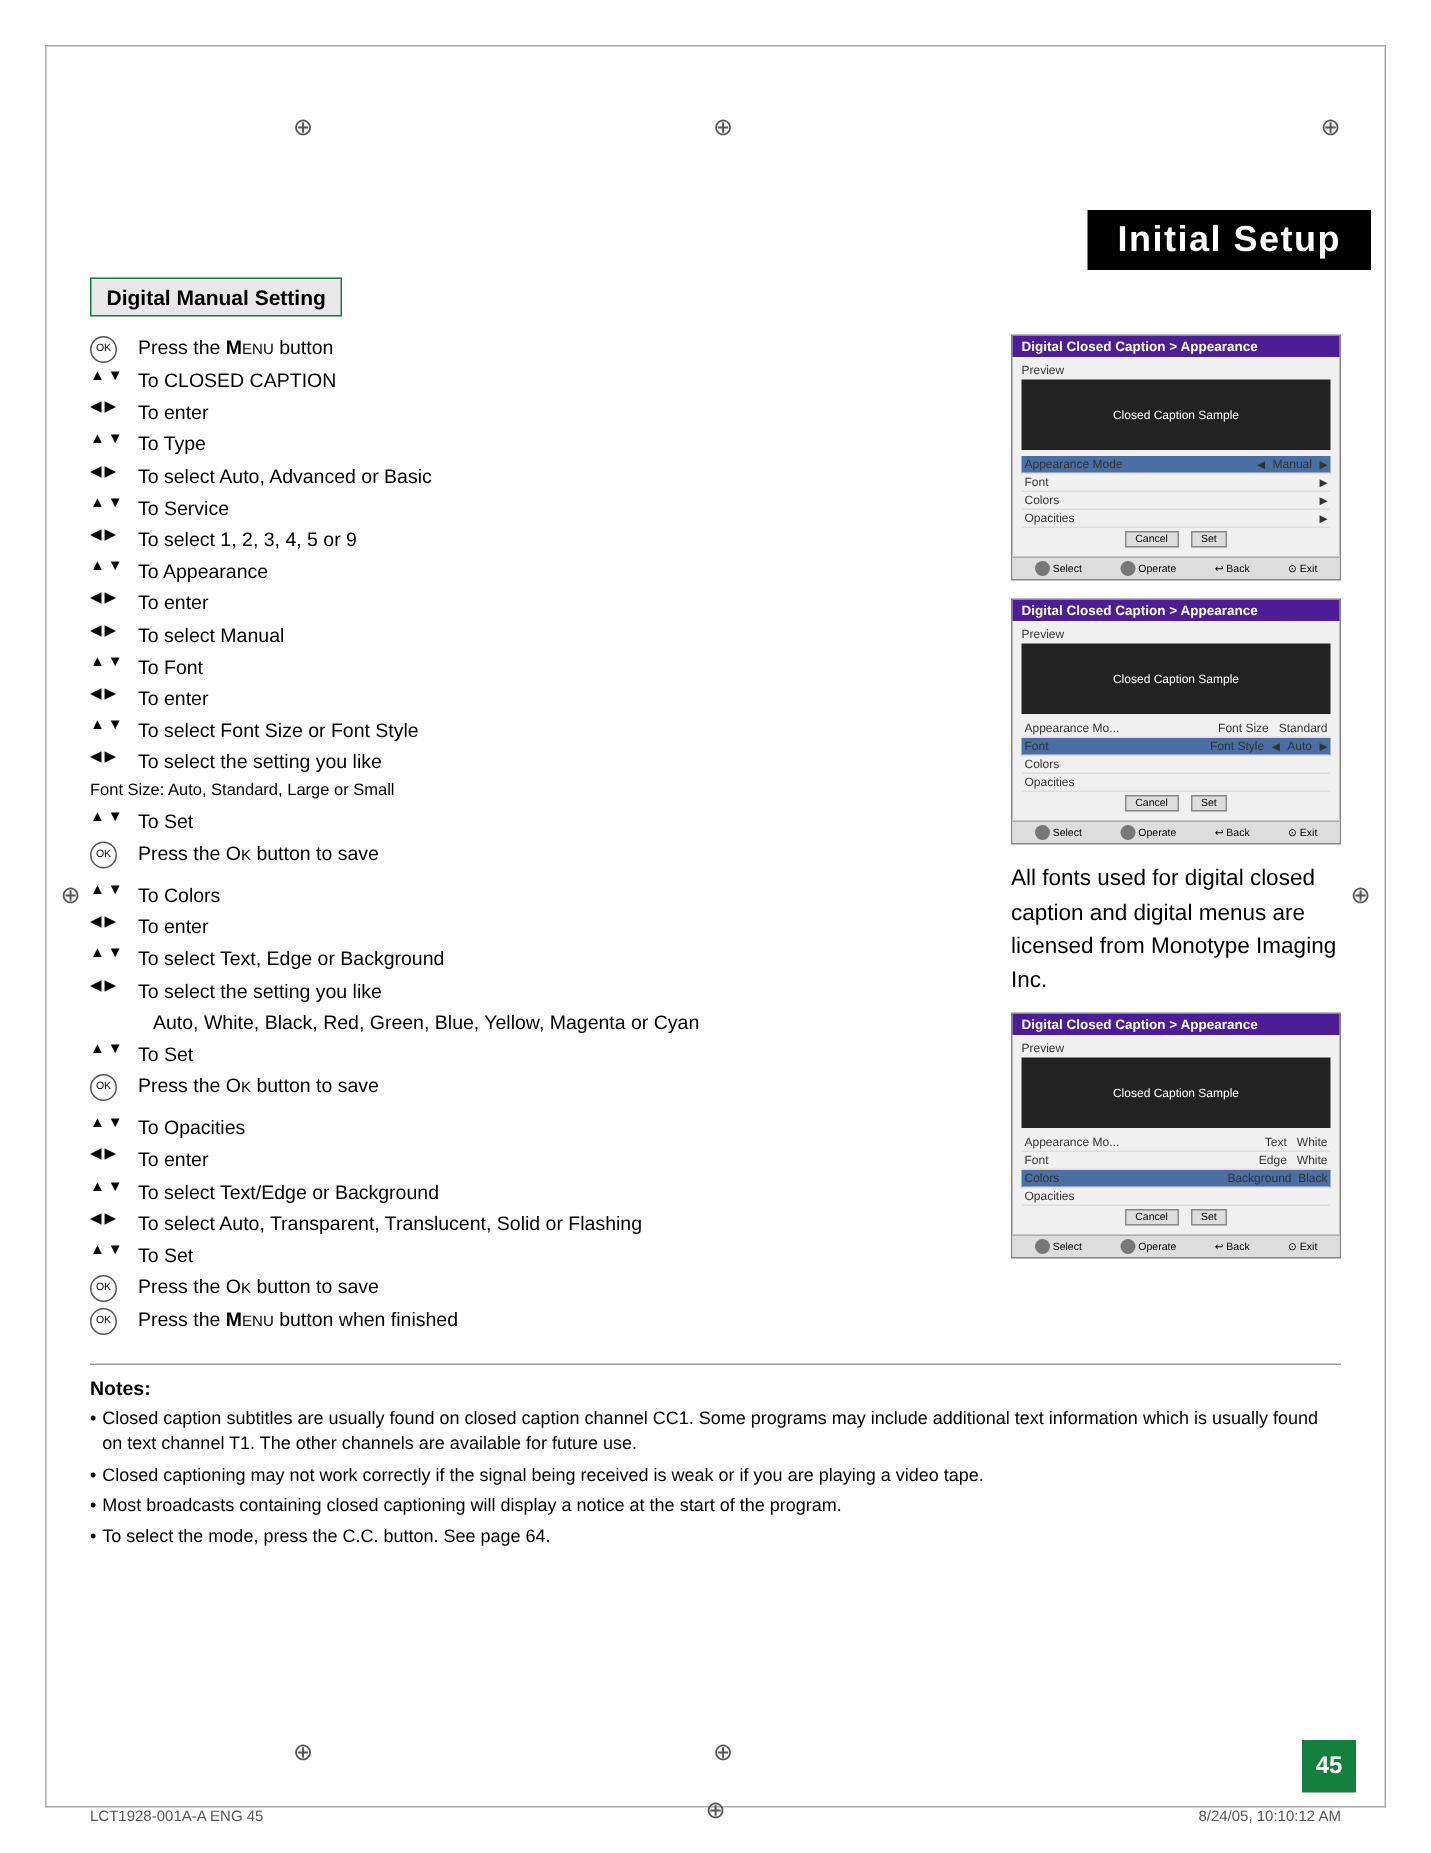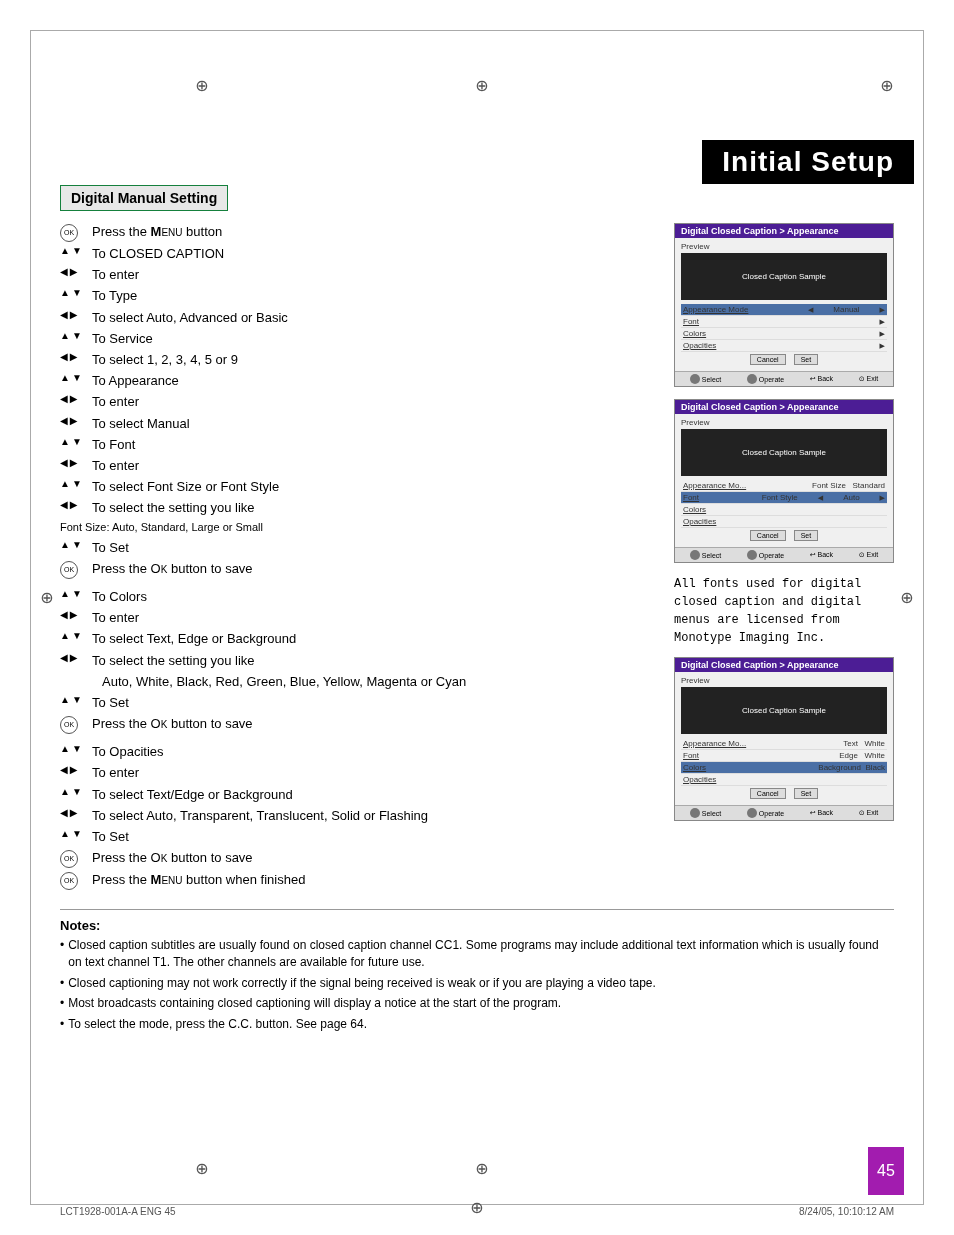--- a/index.html
+++ b/index.html
@@ -29,21 +29,21 @@
       color: #555;
     }
 
     
     .title-bar {
       position: absolute;
       top: 140px;
       right: 40px;
       background: #000;
       color: #fff;
-      font-size: 28px;
+      font-size: 24px;
       font-weight: bold;
       padding: 6px 20px;
       letter-spacing: 1px;
     }
 
     
     .main-content {
       position: absolute;
       top: 185px;
       left: 60px;
@@ -164,22 +164,22 @@
       padding: 1px 2px;
       font-size: 8px;
       border-bottom: 1px solid #ddd;
     }
 
     .screen-row.highlighted {
       background: #4a6fa5;
       color: #fff;
     }
 
-    .screen-row-label { color: #333; text-decoration: underline; }
-    .screen-row-value { color: #333; display: flex; align-items: center; gap: 20px; }
+    .screen-row-label { color: #333; }
+    .screen-row-value { color: #333; display: flex; align-items: center; gap: 5px; }
 
     .small-arrow { font-size: 7px; }
 
     .screen-footer {
       display: flex;
       justify-content: space-around;
       padding: 2px;
       font-size: 7px;
       border-top: 1px solid #aaa;
       background: #ddd;
@@ -235,26 +235,26 @@
       line-height: 1.4;
     }
 
     .note-bullet { flex-shrink: 0; }
 
     
     .page-number {
       position: absolute;
       bottom: 40px;
       right: 50px;
-      background: #a21caf;
+      background: #15803d;
       color: #fff;
       font-size: 16px;
-      font-weight: normal;
+      font-weight: bold;
       width: 36px;
-      height: 48px;
+      height: 35px;
       display: flex;
       align-items: center;
       justify-content: center;
     }
 
     
     .footer-left {
       position: absolute;
       bottom: 18px;
       left: 60px;
@@ -287,24 +287,23 @@
     
     .spacer { height: 6px; }
 
     .font-note {
       font-size: 11px;
       margin-bottom: 3px;
       line-height: 1.4;
     }
 
     .side-note {
-      font-size: 12px;
+      font-size: 15px;
       line-height: 1.5;
       margin-top: 11px;
-      font-family: Liberation Mono, monospace;
     }
   </style>
 </head>
 <body>
 
 <div class="page-border-top"></div>
 <div class="page-border-bottom"></div>
 <div class="page-border-left"></div>
 <div class="page-border-right"></div>
 

